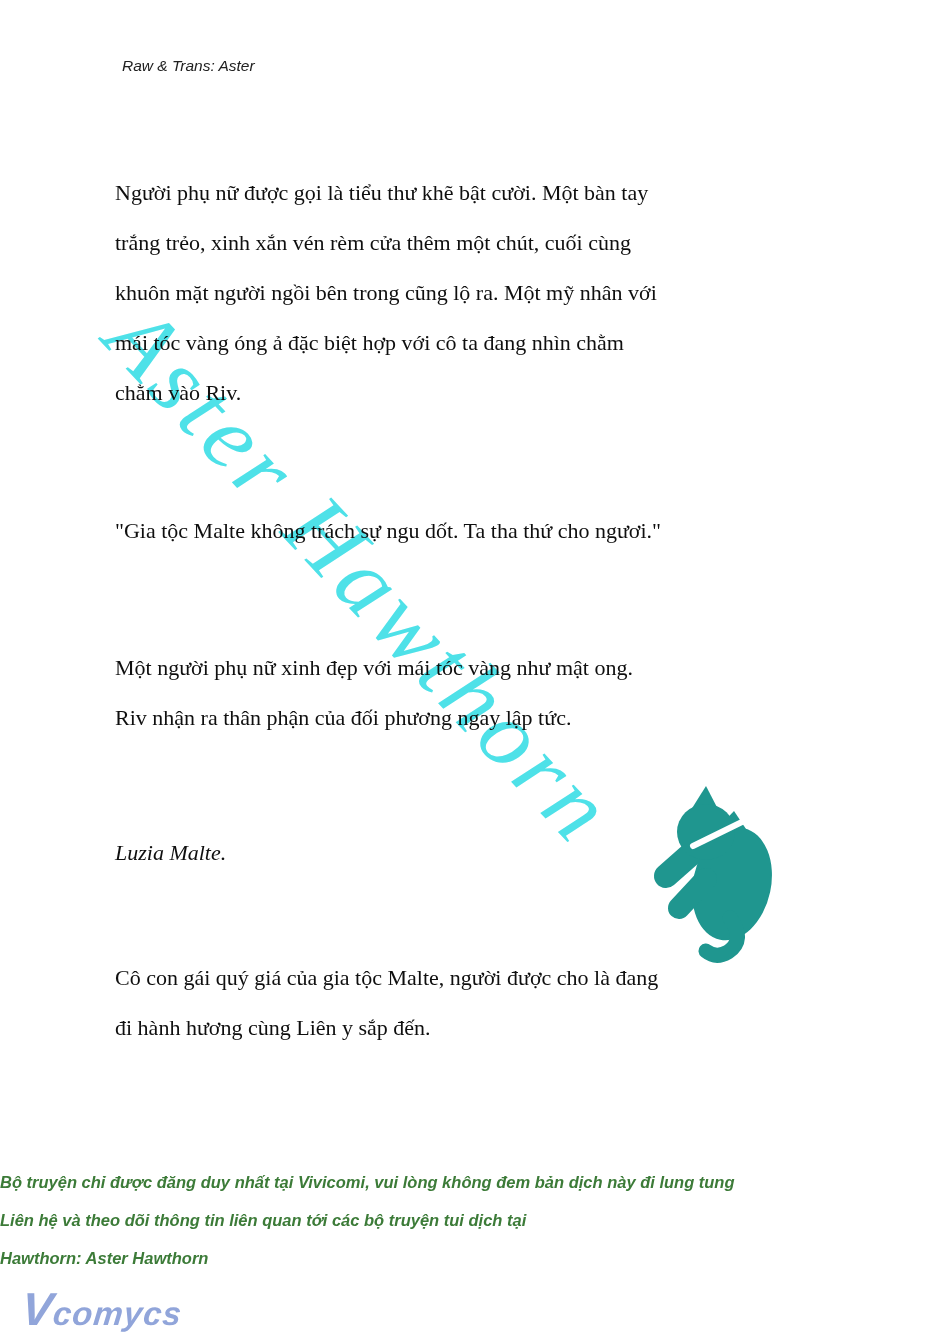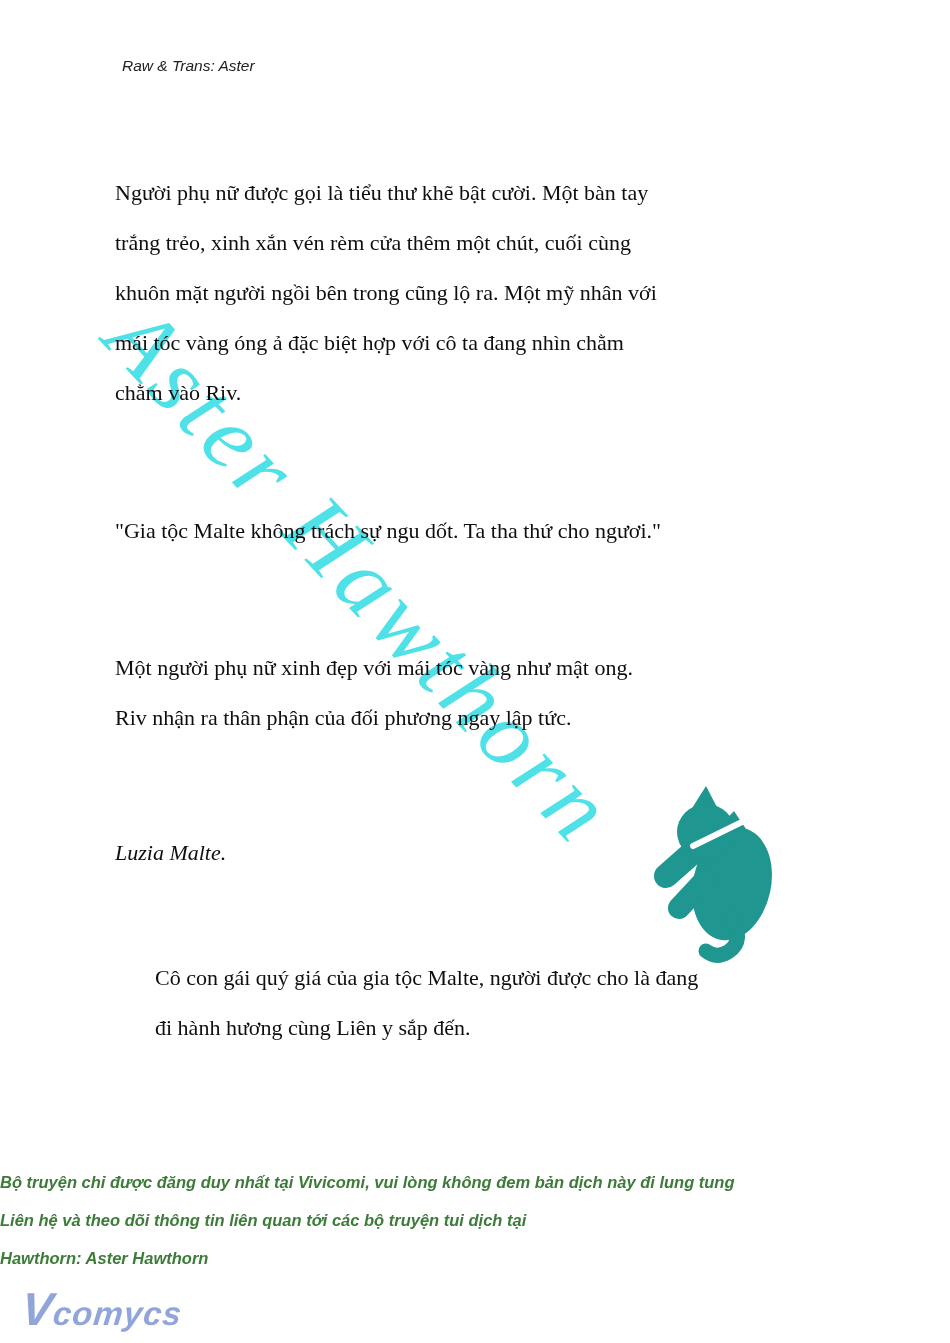--- a/index.html
+++ b/index.html
@@ -39,21 +39,21 @@
     position: absolute; left: 115px; top: 168px;
     width: 732px;
     font-size: 22px; line-height: 50px;
     color: #0f0f0f;
     z-index: 3;
   }
   .para-line { white-space: nowrap; }
   .quote-para   { margin-top: 88px; }
   .para-2       { margin-top: 87px; }
   .char-name    { margin-top: 85px; font-style: italic; }
-  .para-3       { margin-top: 75px; margin-left: 40px; }
+  .para-3       { margin-top: 75px; }
 
   .footer-notes {
     position: absolute; left: 0; top: 1163px; width: 950px;
     font-family: "Liberation Sans", sans-serif;
     font-weight: bold; font-style: italic;
     font-size: 16.5px; line-height: 38px;
     color: #3C7B38;
     z-index: 3;
   }
 

